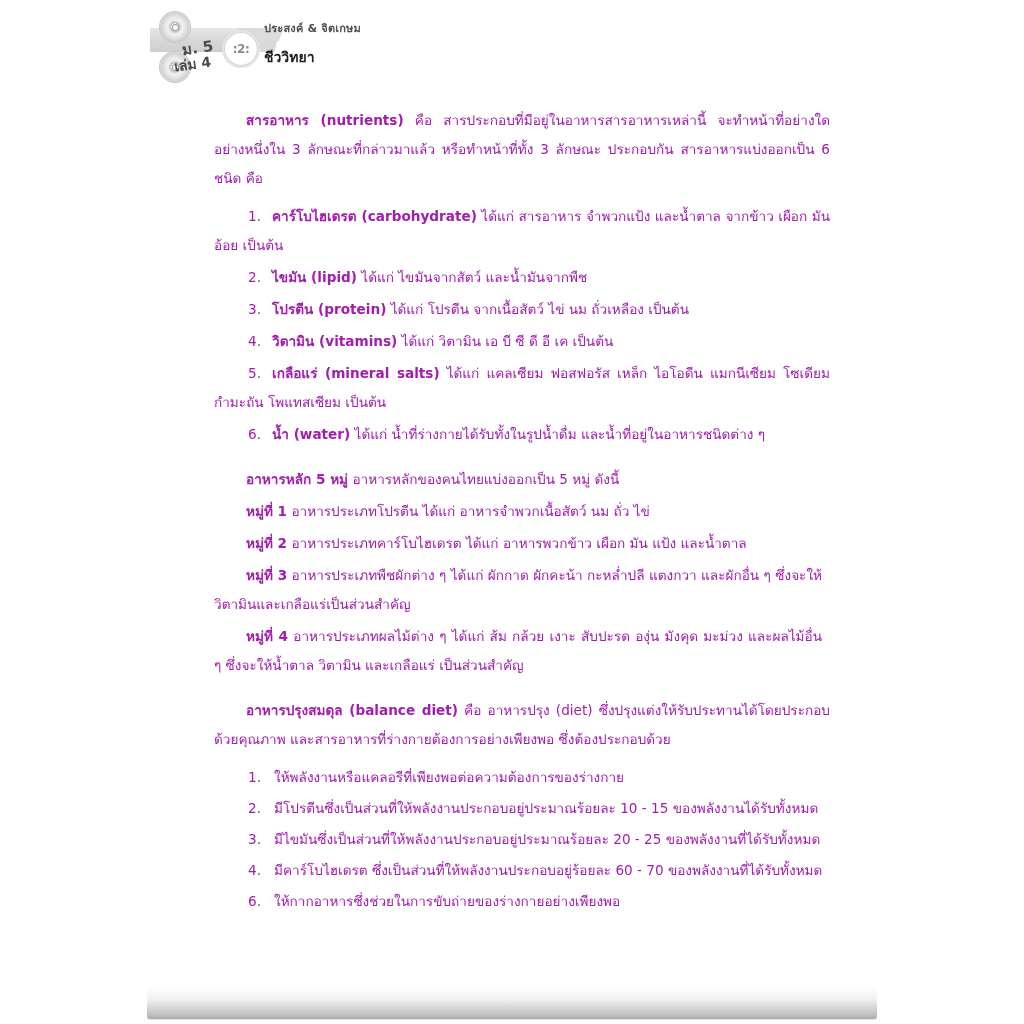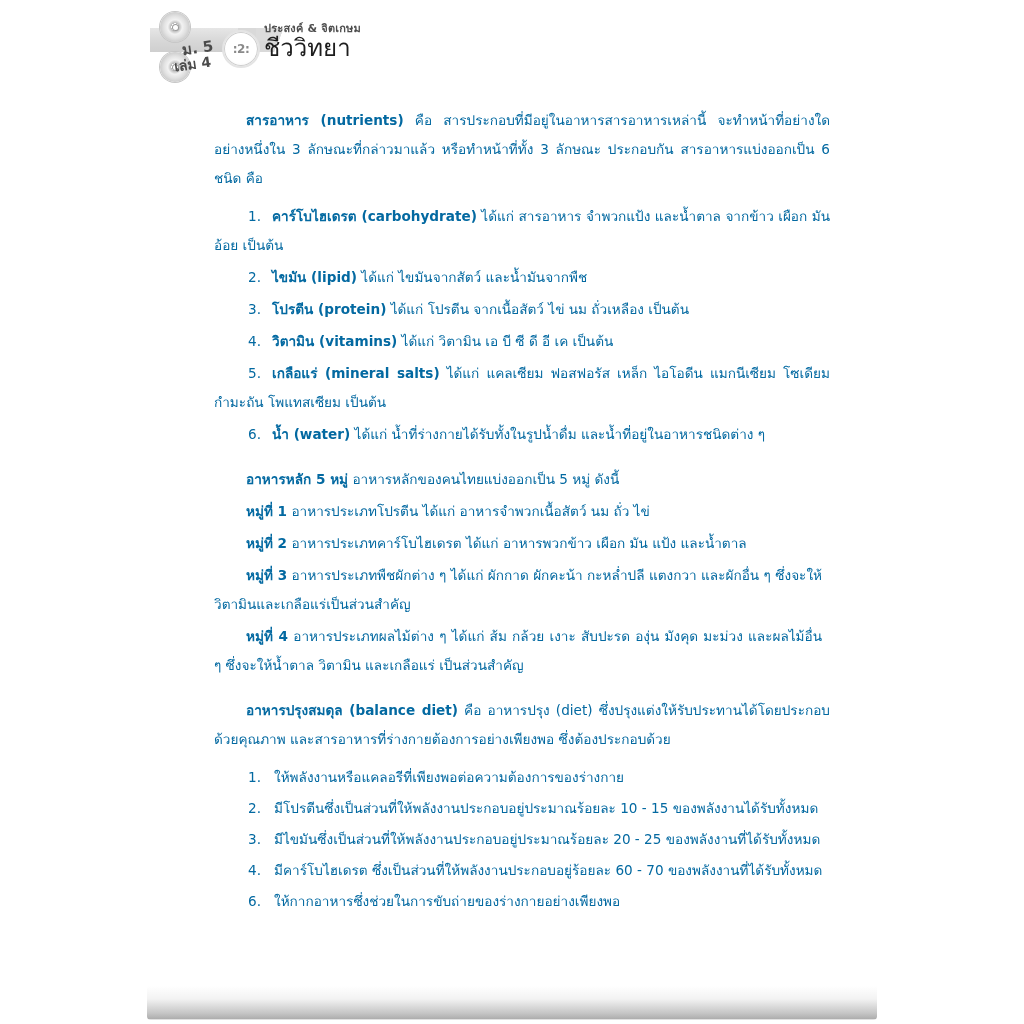--- a/index.html
+++ b/index.html
@@ -121,36 +121,36 @@
     white-space: nowrap;
   }
   .authors {
     font-size: 11px;
     color: #4d4d4d;
     font-weight: bold;
     letter-spacing: 0.2px;
     line-height: 14px;
   }
   .subject {
-    font-size: 24px;
+    font-size: 14px;
     color: #1d1d1d;
-    font-weight: normal;
+    font-weight: bold;
     line-height: 22px;
-    margin-top: 1px;
+    margin-top: 10px;
   }
 
   
   #content {
     position: absolute;
     left: 214px;
     top: 106px;
     width: 616px;
     font-size: 13.6px;
     line-height: 29px;
-    color: #0369a1;
+    color: #a21caf;
     text-align: left;
   }
   .para {
     margin: 0 0 3px 0;
     text-indent: 32px;
     text-align: justify;
     text-justify: inter-word;
   }
   .para .lead { font-weight: bold; }
 

